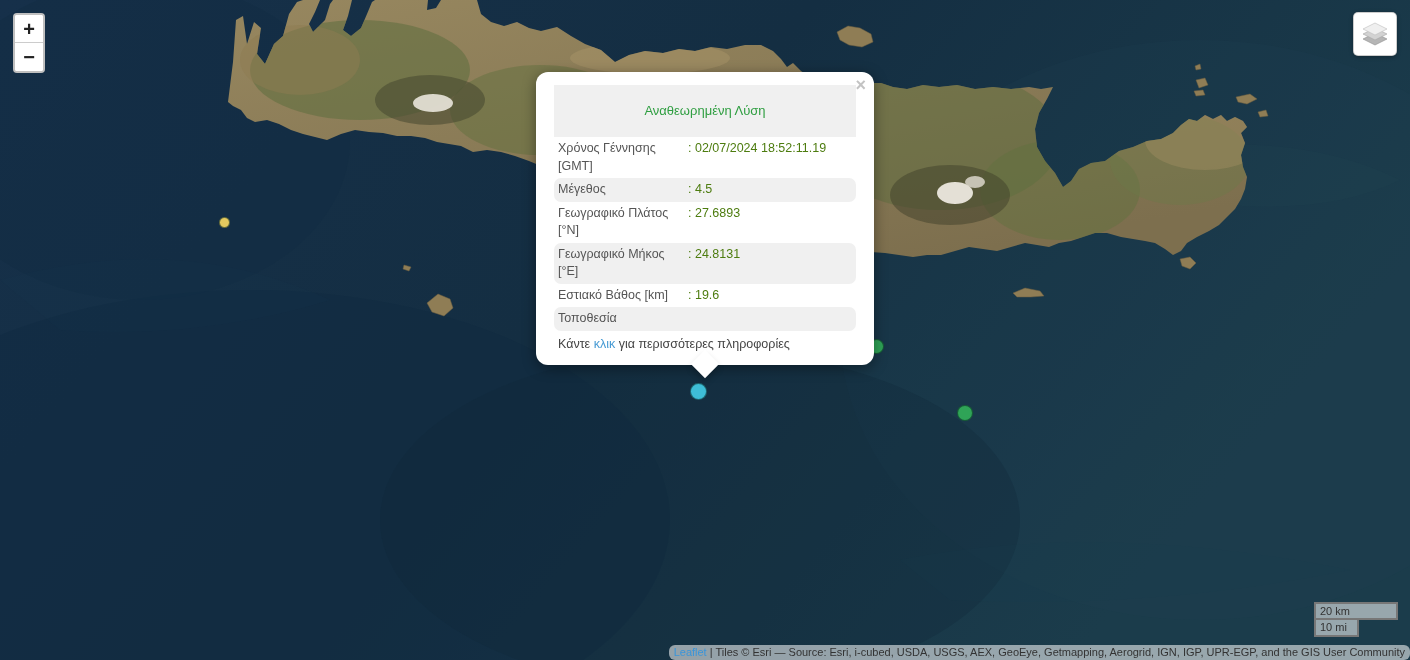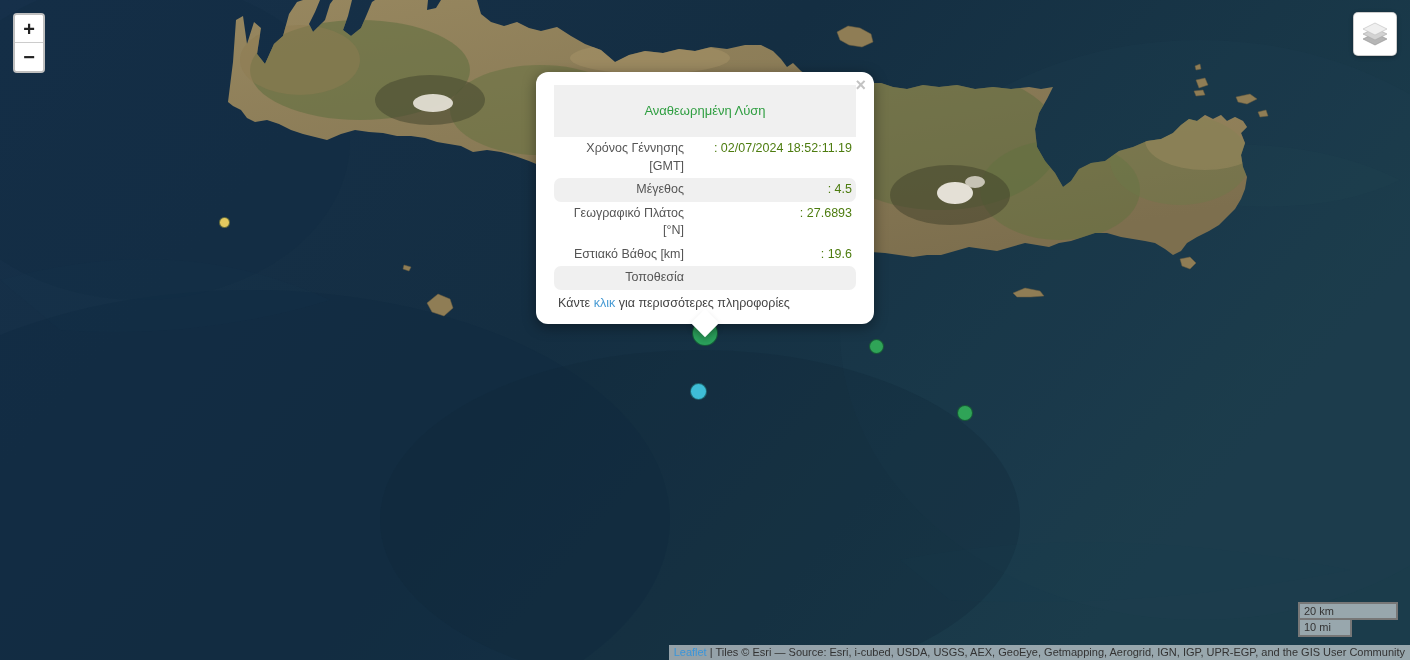--- a/index.html
+++ b/index.html
@@ -17,21 +17,21 @@
   .popup-box{background:#fff;border-radius:12px;box-shadow:0 3px 14px rgba(0,0,0,0.4);
     color:#444;font-size:12.5px;line-height:1.4;position:relative;padding:13px 18px 10px 18px;
     box-sizing:border-box;}
   .popup-tip{position:absolute;left:50%;bottom:-9px;margin-left:-10px;width:20px;height:20px;
     background:#fff;transform:rotate(45deg);box-shadow:3px 3px 6px rgba(0,0,0,0.2);}
   .popup-close{position:absolute;top:4px;right:8px;font-size:18px;line-height:18px;
     color:#c3c3c3;font-weight:bold;cursor:pointer;background:none;border:none;
     font-family:"Liberation Sans",sans-serif;padding:0;}
   .popup-title{background:#f0f0f0;color:#2f9e41;text-align:center;padding:17px 4px;
     font-size:13px;}
-  .popup-row{display:grid;grid-template-columns:126px 1fr;column-gap:4px;padding:3px 4px;text-align:right;}
+  .popup-row{display:grid;grid-template-columns:126px 1fr;column-gap:4px;padding:3px 4px;}
   .popup-row.alt{background:#f0f0f0;border-radius:7px;}
   .popup-row .lbl{color:#555;}
   .popup-row .val{color:#4d7c0f;}
   .popup-footer{padding:5px 4px 2px 4px;color:#444;}
   .popup-footer .link{color:#4499d3;cursor:pointer;}
 
   
   .zoom-ctl{position:absolute;left:13px;top:13px;z-index:800;border:2px solid rgba(0,0,0,0.25);
     border-radius:4px;overflow:hidden;background:#fff;}
   .zoom-btn{display:block;width:28px;height:28px;background:#fff;color:#222;border:none;
@@ -42,26 +42,26 @@
   
   .layers-ctl{position:absolute;right:13px;top:12px;z-index:800;width:42px;height:42px;
     background:#fff;border:1px solid rgba(0,0,0,0.2);border-radius:5px;
     box-shadow:0 1px 4px rgba(0,0,0,0.3);display:flex;align-items:center;justify-content:center;
     cursor:pointer;}
 
   
   .scale{position:absolute;right:12px;bottom:23px;z-index:700;font-size:11px;color:#333;}
   .scale-line{background:rgba(255,255,255,0.55);border:2px solid #777;box-sizing:border-box;
     padding:1px 4px 1px 4px;white-space:nowrap;line-height:1.15;}
-  .scale-line.km{width:100px;}
-  .scale-line.mi{width:54px;border-top:none;}
+  .scale-line.km{width:84px;}
+  .scale-line.mi{width:45px;border-top:none;}
 
   
   .attribution{position:absolute;right:0;bottom:0;z-index:700;background:rgba(255,255,255,0.55);
-    font-size:11px;line-height:15px;height:15px;padding:0 5px;color:#333;white-space:nowrap;}
+    font-size:11px;line-height:15px;height:15px;padding:0 5px;color:#333;white-space:nowrap;border-radius:6px;}
   .attribution .leaflet-link{color:#3a95da;cursor:pointer;text-decoration:none;}
 </style>
 </head>
 <body>
 
 <div class="viewport">
 
   <svg class="map-svg" width="1410" height="660" viewBox="0 0 1410 660">
     <defs>
       <linearGradient id="seaGrad" x1="0" y1="0" x2="1" y2="0.4">
@@ -161,20 +161,24 @@
         <span class="val">: 02/07/2024 18:52:11.19</span>
       </div>
       <div class="popup-row alt">
         <span class="lbl">Μέγεθος</span>
         <span class="val">: 4.5</span>
       </div>
       <div class="popup-row">
         <span class="lbl">Γεωγραφικό Πλάτος [°N]</span>
         <span class="val">: 27.6893</span>
       </div>
+      <div class="popup-row alt">
+        <span class="lbl">Γεωγραφικό Μήκος [°E]</span>
+        <span class="val">: 24.8131</span>
+      </div>
       <div class="popup-row">
         <span class="lbl">Εστιακό Βάθος [km]</span>
         <span class="val">: 19.6</span>
       </div>
       <div class="popup-row alt">
         <span class="lbl">Τοποθεσία</span>
       </div>
 
       <div class="popup-footer"><span>Κάντε </span><span class="link">κλικ</span><span> για περισσότερες πληροφορίες</span></div>
       <div class="popup-tip"></div>

